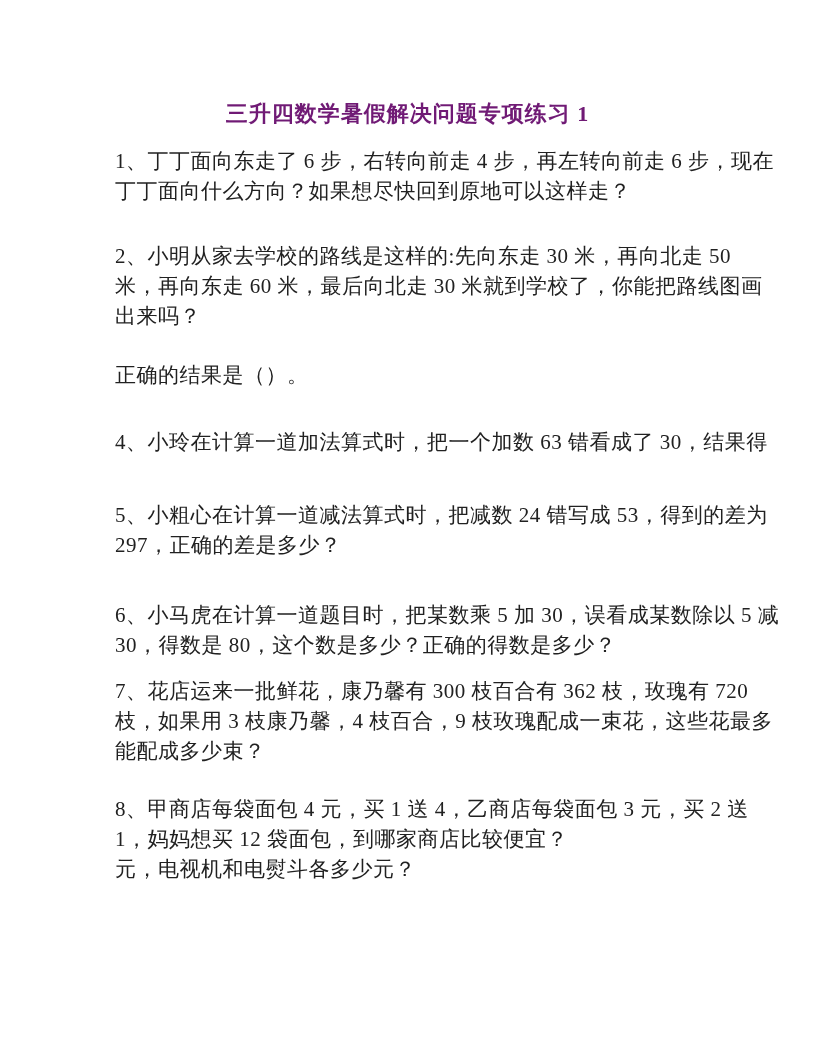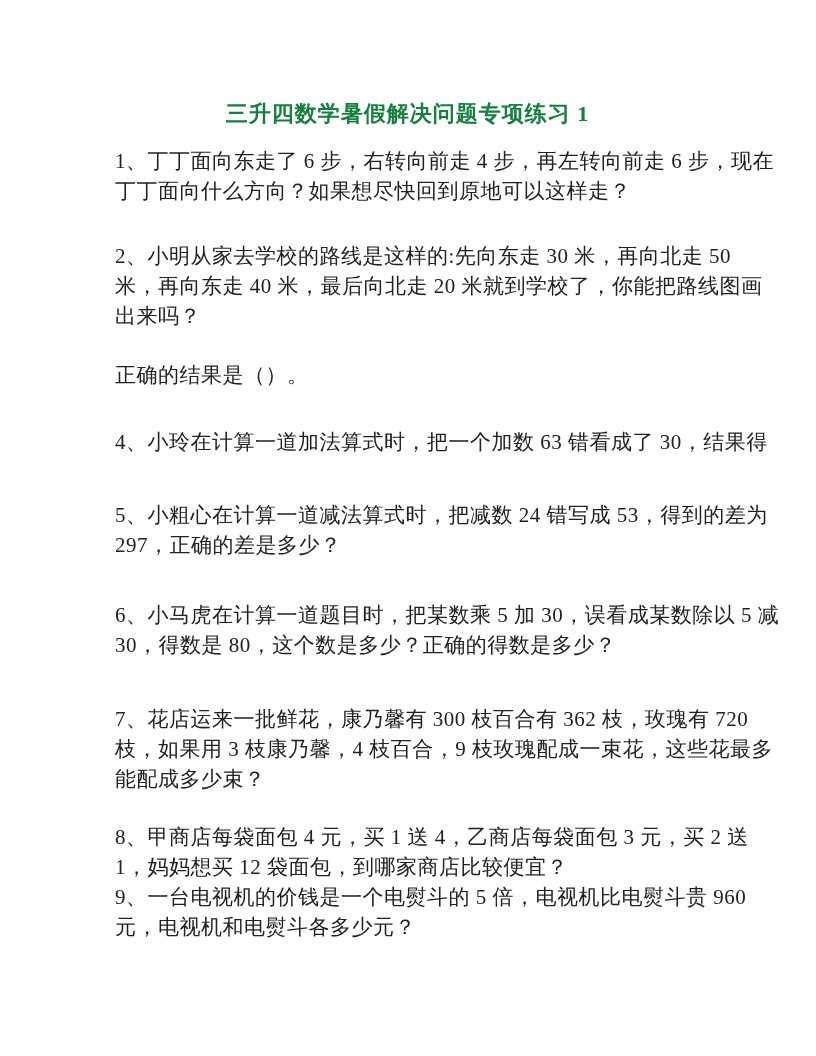--- a/index.html
+++ b/index.html
@@ -18,60 +18,60 @@
     height: 1056px;
     padding: 98px 116px 0 115px;
     background: #ffffff;
   }
   .title {
     margin: 0;
     font-family: "Liberation Serif", "DejaVu Serif", serif;
     font-weight: bold;
     font-size: 22px;
     line-height: 32px;
-    color: #15803d;
+    color: #701a75;
     text-align: center;
     letter-spacing: 1px;
   }
   .problem {
     font-family: "Liberation Serif", "DejaVu Serif", serif;
     font-size: 21px;
     color: #212121;
   }
   .problem .line {
     line-height: 30px;
     white-space: pre;
     letter-spacing: 0.5px;
   }
   
   .p1 { margin-top: 16px; }
   .p2 { margin-top: 35px; }
   .p3 { margin-top: 29px; }
   .p4 { margin-top: 37px; }
   .p5 { margin-top: 43px; }
   .p6 { margin-top: 40px; }
-  .p7 { margin-top: 44px; }
+  .p7 { margin-top: 16px; }
   .p8 { margin-top: 28px; }
   .p9 { margin-top: 0; }
 </style>
 </head>
 <body>
 
 <div class="page">
 
   <h1 class="title">三升四数学暑假解决问题专项练习 1</h1>
 
   <div class="problem p1">
     <div class="line">1、丁丁面向东走了 6 步，右转向前走 4 步，再左转向前走 6 步，现在</div>
     <div class="line">丁丁面向什么方向？如果想尽快回到原地可以这样走？</div>
   </div>
 
   <div class="problem p2">
     <div class="line">2、小明从家去学校的路线是这样的:先向东走 30 米，再向北走 50</div>
-    <div class="line">米，再向东走 40 米，最后向北走 20 米就到学校了，你能把路线图画</div>
+    <div class="line">米，再向东走 60 米，最后向北走 30 米就到学校了，你能把路线图画</div>
     <div class="line">出来吗？</div>
   </div>
 
   <div class="problem p3">
     <div class="line">正确的结果是（）。</div>
   </div>
 
   <div class="problem p4">
     <div class="line">4、小玲在计算一道加法算式时，把一个加数 63 错看成了 30，结果得</div>
   </div>
@@ -91,17 +91,16 @@
     <div class="line">枝，如果用 3 枝康乃馨，4 枝百合，9 枝玫瑰配成一束花，这些花最多</div>
     <div class="line">能配成多少束？</div>
   </div>
 
   <div class="problem p8">
     <div class="line">8、甲商店每袋面包 4 元，买 1 送 4，乙商店每袋面包 3 元，买 2 送</div>
     <div class="line">1，妈妈想买 12 袋面包，到哪家商店比较便宜？</div>
   </div>
 
   <div class="problem p9">
-    <div class="line">9、一台电视机的价钱是一个电熨斗的 5 倍，电视机比电熨斗贵 960</div>
     <div class="line">元，电视机和电熨斗各多少元？</div>
   </div>
 
 </div>
 
 </body></html>

